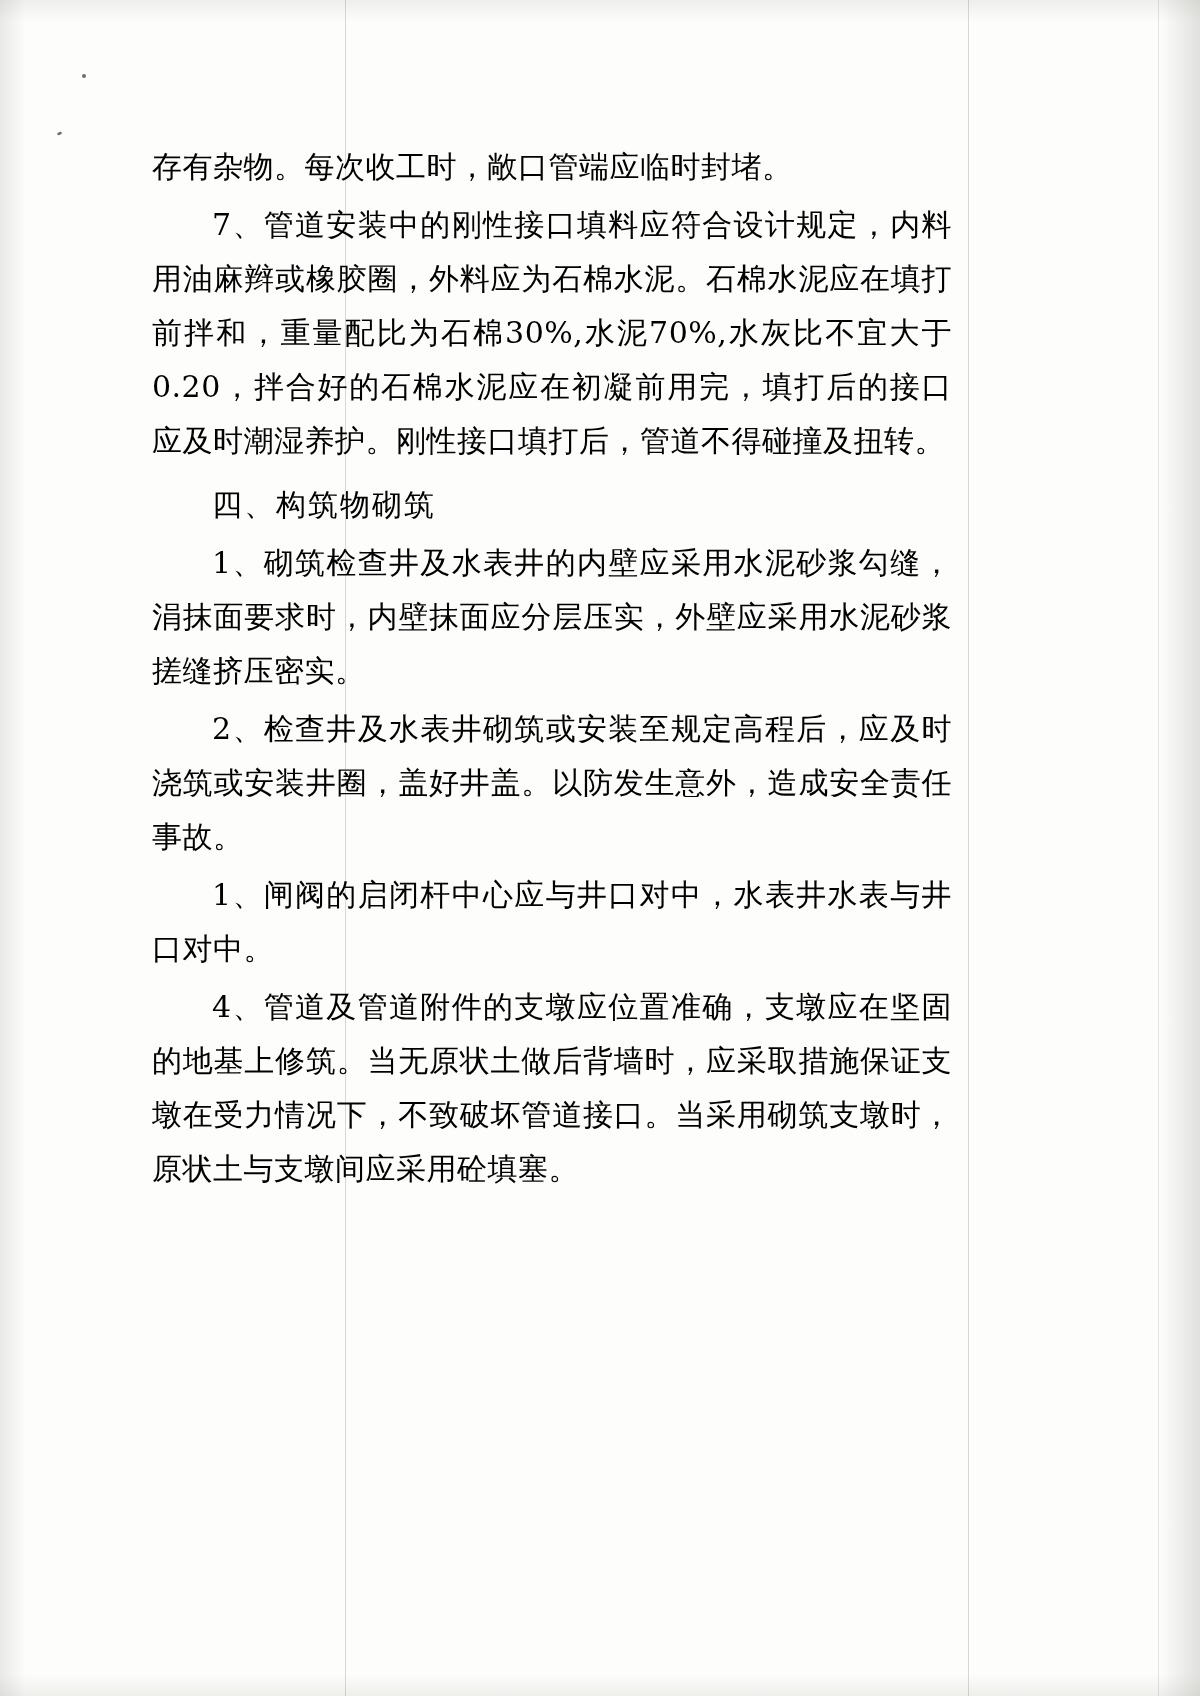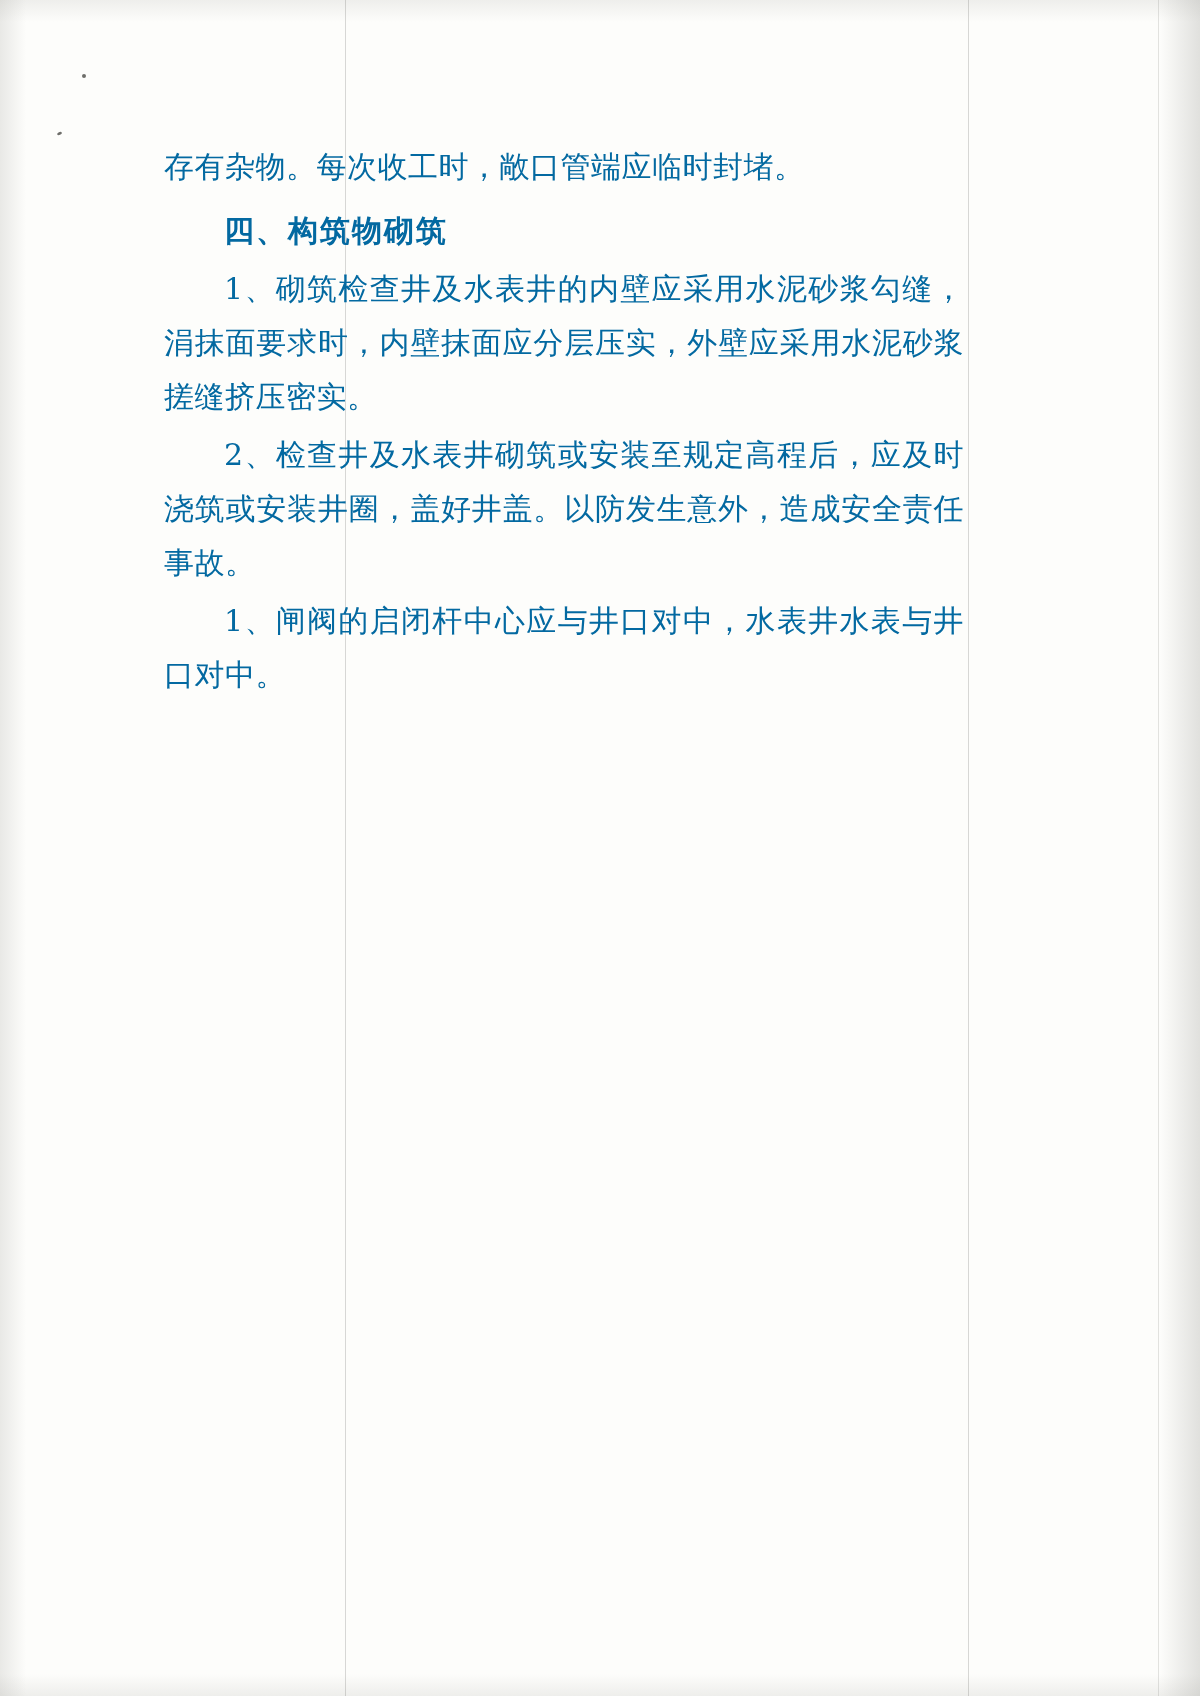--- a/index.html
+++ b/index.html
@@ -33,42 +33,42 @@
     bottom: 0;
     width: 1px;
     background: rgba(120,120,115,0.28);
   }
   .fold.f1 { left: 345px; }
   .fold.f2 { left: 968px; }
   .fold.f3 { left: 1158px; background: rgba(120,120,115,0.20); }
 
   .content {
     position: absolute;
-    left: 164px;
+    left: 152px;
     top: 140px;
     width: 800px;
     font-family: "DejaVu Serif", "Liberation Serif", serif;
-    color: #0369a1;
+    color: #000000;
   }
   p.line-block {
     margin: 0 0 4px 0;
     font-size: 30px;
     line-height: 54px;
     letter-spacing: 0.5px;
     text-align: justify;
     text-justify: inter-ideograph;
   }
   p.indent {
     text-indent: 60px;
   }
   p.heading {
     margin: 10px 0 4px 0;
     font-size: 30px;
     line-height: 54px;
-    font-weight: bold;
+    font-weight: normal;
     text-indent: 60px;
     letter-spacing: 2px;
     font-family: "DejaVu Sans", "Liberation Sans", sans-serif;
   }
   
   .speck {
     position: absolute;
     background: #6e6e6a;
     border-radius: 50%;
   }
@@ -82,19 +82,21 @@
 
   <div class="paper-texture"></div>
   <div class="fold f1"></div>
   <div class="fold f2"></div>
   <div class="fold f3"></div>
   <div class="speck s1"></div>
   <div class="speck s2"></div>
 
   <div class="content">
     <p class="line-block">存有杂物。每次收工时，敞口管端应临时封堵。</p>
+    <p class="line-block indent">7、管道安装中的刚性接口填料应符合设计规定，内料用油麻辫或橡胶圈，外料应为石棉水泥。石棉水泥应在填打前拌和，重量配比为石棉30%,水泥70%,水灰比不宜大于0.20，拌合好的石棉水泥应在初凝前用完，填打后的接口应及时潮湿养护。刚性接口填打后，管道不得碰撞及扭转。</p>
     <p class="heading">四、构筑物砌筑</p>
     <p class="line-block indent">1、砌筑检查井及水表井的内壁应采用水泥砂浆勾缝，涓抹面要求时，内壁抹面应分层压实，外壁应采用水泥砂浆搓缝挤压密实。</p>
     <p class="line-block indent">2、检查井及水表井砌筑或安装至规定高程后，应及时浇筑或安装井圈，盖好井盖。以防发生意外，造成安全责任事故。</p>
     <p class="line-block indent">1、闸阀的启闭杆中心应与井口对中，水表井水表与井口对中。</p>
+    <p class="line-block indent">4、管道及管道附件的支墩应位置准确，支墩应在坚固的地基上修筑。当无原状土做后背墙时，应采取措施保证支墩在受力情况下，不致破坏管道接口。当采用砌筑支墩时， 原状土与支墩间应采用砼填塞。</p>
   </div>
 
 </div>
 
 </body></html>

